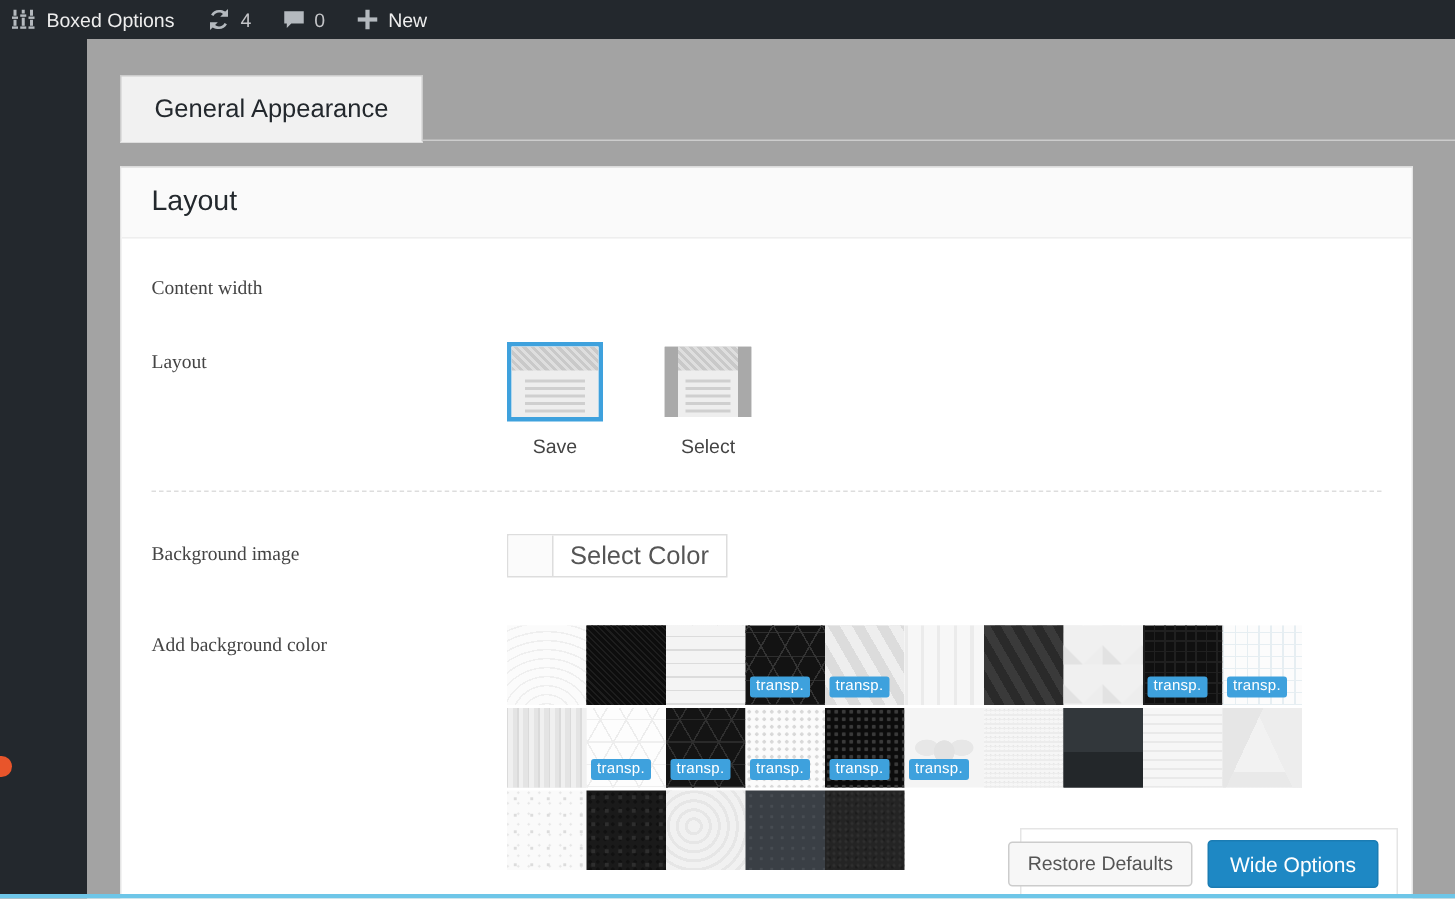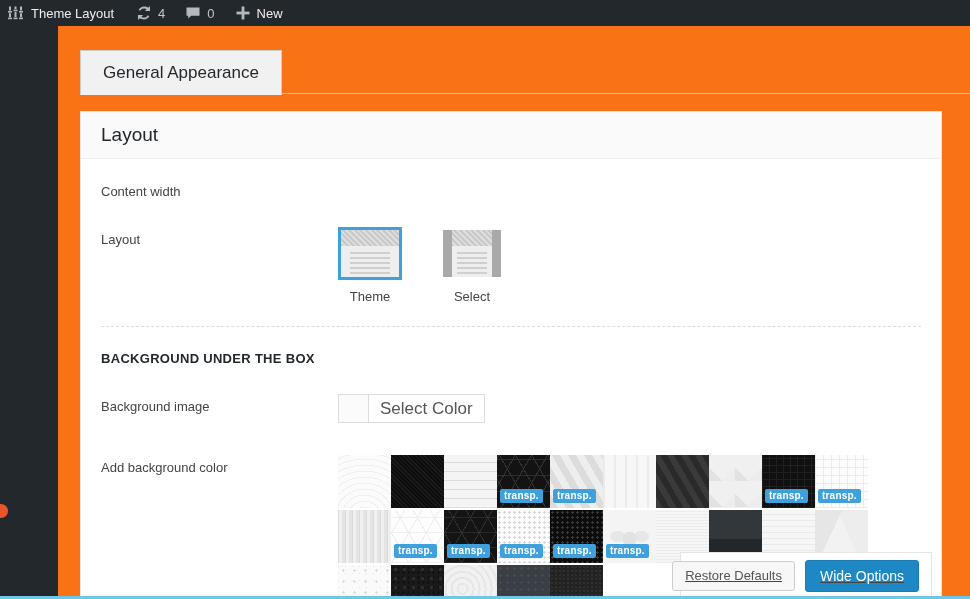--- a/index.html
+++ b/index.html
@@ -45,21 +45,21 @@
   }
   .side-entry.thin { font-weight: normal; color: #b4b9be; }
   .side-dot {
     position: absolute; left: -6px; width: 14px; height: 14px;
     border-radius: 50%; background: #e8552b;
   }
 
   
   .main {
     position: absolute; top: 26px; left: 58px; width: 912px; height: 573px;
-    background: #f97316;
+    background: #a3a3a3;
   }
 
   
   .tabstrip {
     position: absolute; top: 24px; left: 22px; width: 890px; height: 44px;
     border-bottom: 1px solid #cccccc;
   }
   .tab {
     position: absolute; left: 0; top: 0;
     height: 45px; padding: 0 22px;
@@ -85,21 +85,21 @@
     display: flex; align-items: center;
     padding: 0 20px;
   }
   .panel-head .ptitle { font-size: 19px; color: #23282d; font-weight: normal; }
 
   .section { padding: 0 20px; }
   .row {
     display: flex; align-items: flex-start;
     padding: 20px 0 0 0;
   }
-  .row .rlabel { width: 237px; font-size: 13px; color: #444; padding-top: 5px; flex: none; }
+  .row .rlabel { width: 237px; font-size: 13px; color: #444; padding-top: 5px; flex: none; font-family: Liberation Serif, serif; }
   .row .rctl { flex: 1; }
 
   .divider {
     margin: 22px 0 0 0;
     border-top: 1px dashed #dddddd;
   }
 
   .subhead {
     font-size: 13px; font-weight: bold; letter-spacing: .3px;
     color: #23282d; text-transform: uppercase;
@@ -161,35 +161,34 @@
     display: flex; flex-wrap: wrap;
     gap: 0;
   }
   .thumb {
     position: relative; width: 53px; height: 53px;
     margin: 0 0 2px 0; overflow: hidden; flex: none;
   }
   .thumb .transp {
     position: absolute; left: 3px; bottom: 5px;
     background: #3ea1dd; color: #fff;
-    font-size: 10px; font-weight: bold;
+    font-size: 10px; font-weight: normal;
     padding: 1px 4px 2px 4px; border-radius: 2px;
     letter-spacing: .2px; line-height: 1.15;
   }
 
   
   .savebar {
     position: absolute; left: 680px; top: 552px;
     width: 252px; height: 47px;
     background: #ffffff;
     border: 1px solid #e5e5e5;
     display: flex; align-items: center; justify-content: flex-end;
     gap: 10px; padding: 0 12px;
     z-index: 35;
-    text-decoration: underline;
   }
   .btn {
     height: 30px; padding: 0 12px;
     display: inline-flex; align-items: center;
     font-size: 13px; border-radius: 3px; white-space: nowrap;
     font-family: "Liberation Sans", sans-serif;
   }
   .btn-secondary { background: #f7f7f7; border: 1px solid #cccccc; color: #555; }
   .btn-primary { background: #1e88c4; border: 1px solid #1b7cb3; color: #ffffff; font-size: 14px; padding: 0 14px; height: 32px; }
 
@@ -217,21 +216,21 @@
               <rect x="11" y="5" width="4" height="1.6"></rect>
             <rect x="1" y="7.2" width="2" height="4"></rect>
               <rect x="6.5" y="5.8" width="2" height="5.4"></rect>
               <rect x="12" y="7.2" width="2" height="4"></rect>
             <rect x="0" y="11.6" width="4" height="1.6"></rect>
               <rect x="5.5" y="11.6" width="4" height="1.6"></rect>
               <rect x="11" y="11.6" width="4" height="1.6"></rect>
           </g>
         </svg>
       </span>
-      <span class="ab-label">Theme Layout</span>
+      <span class="ab-label">Boxed Options</span>
     </div>
 
     <div class="ab-item" style="padding-left:14px;">
       <span class="ab-icon">
         <svg width="16" height="16" viewBox="0 0 16 16">
           <path fill="#b4b9be" d="M8 1.6c-2.3 0-4.3 1.3-5.3 3.2l1.6.9C5 4.3 6.4 3.4 8 3.4c1 0 1.9.3 2.6.9L8.8 6.1H14V1l-1.8 1.7C11 1.9 9.6 1.6 8 1.6z"></path>
           <path fill="#b4b9be" d="M8 14.4c2.3 0 4.3-1.3 5.3-3.2l-1.6-.9c-.7 1.4-2.1 2.3-3.7 2.3-1 0-1.9-.3-2.6-.9l1.8-1.8H2V15l1.8-1.7c1.2.8 2.6 1.1 4.2 1.1z"></path>
         </svg>
       </span>
       <span class="ab-count">4</span>
@@ -307,21 +306,21 @@
                   <div class="ly-head"></div>
                   <div class="ly-lines">
                       <i></i>
                       <i></i>
                       <i></i>
                       <i></i>
                       <i></i>
                       <i></i>
                     </div>
                 </div>
-                <div class="caption">Theme</div>
+                <div class="caption">Save</div>
               </div>
 
               <div class="layopt">
                 <div class="laybox">
                   <div class="ly-field" style="background:#a9a9a9;"></div>
                   <div class="ly-inner"></div>
                   <div class="ly-head" style="left:9px;right:9px;"></div>
                   <div class="ly-side l"></div>
                     <div class="ly-side r"></div>
                   <div class="ly-lines" style="left:14px;right:14px;">
@@ -335,21 +334,20 @@
                 </div>
                 <div class="caption">Select</div>
               </div>
 
             </div>
           </div>
         </div>
 
         <div class="divider"></div>
 
-        <div class="subhead">BACKGROUND UNDER THE BOX</div>
 
         <div class="row" style="padding-top:28px;">
           <div class="rlabel">Background image</div>
           <div class="rctl">
             <span class="colorpick">
               <span class="swatch"></span>
               <span class="cplabel">Select Color</span>
             </span>
           </div>
         </div>

